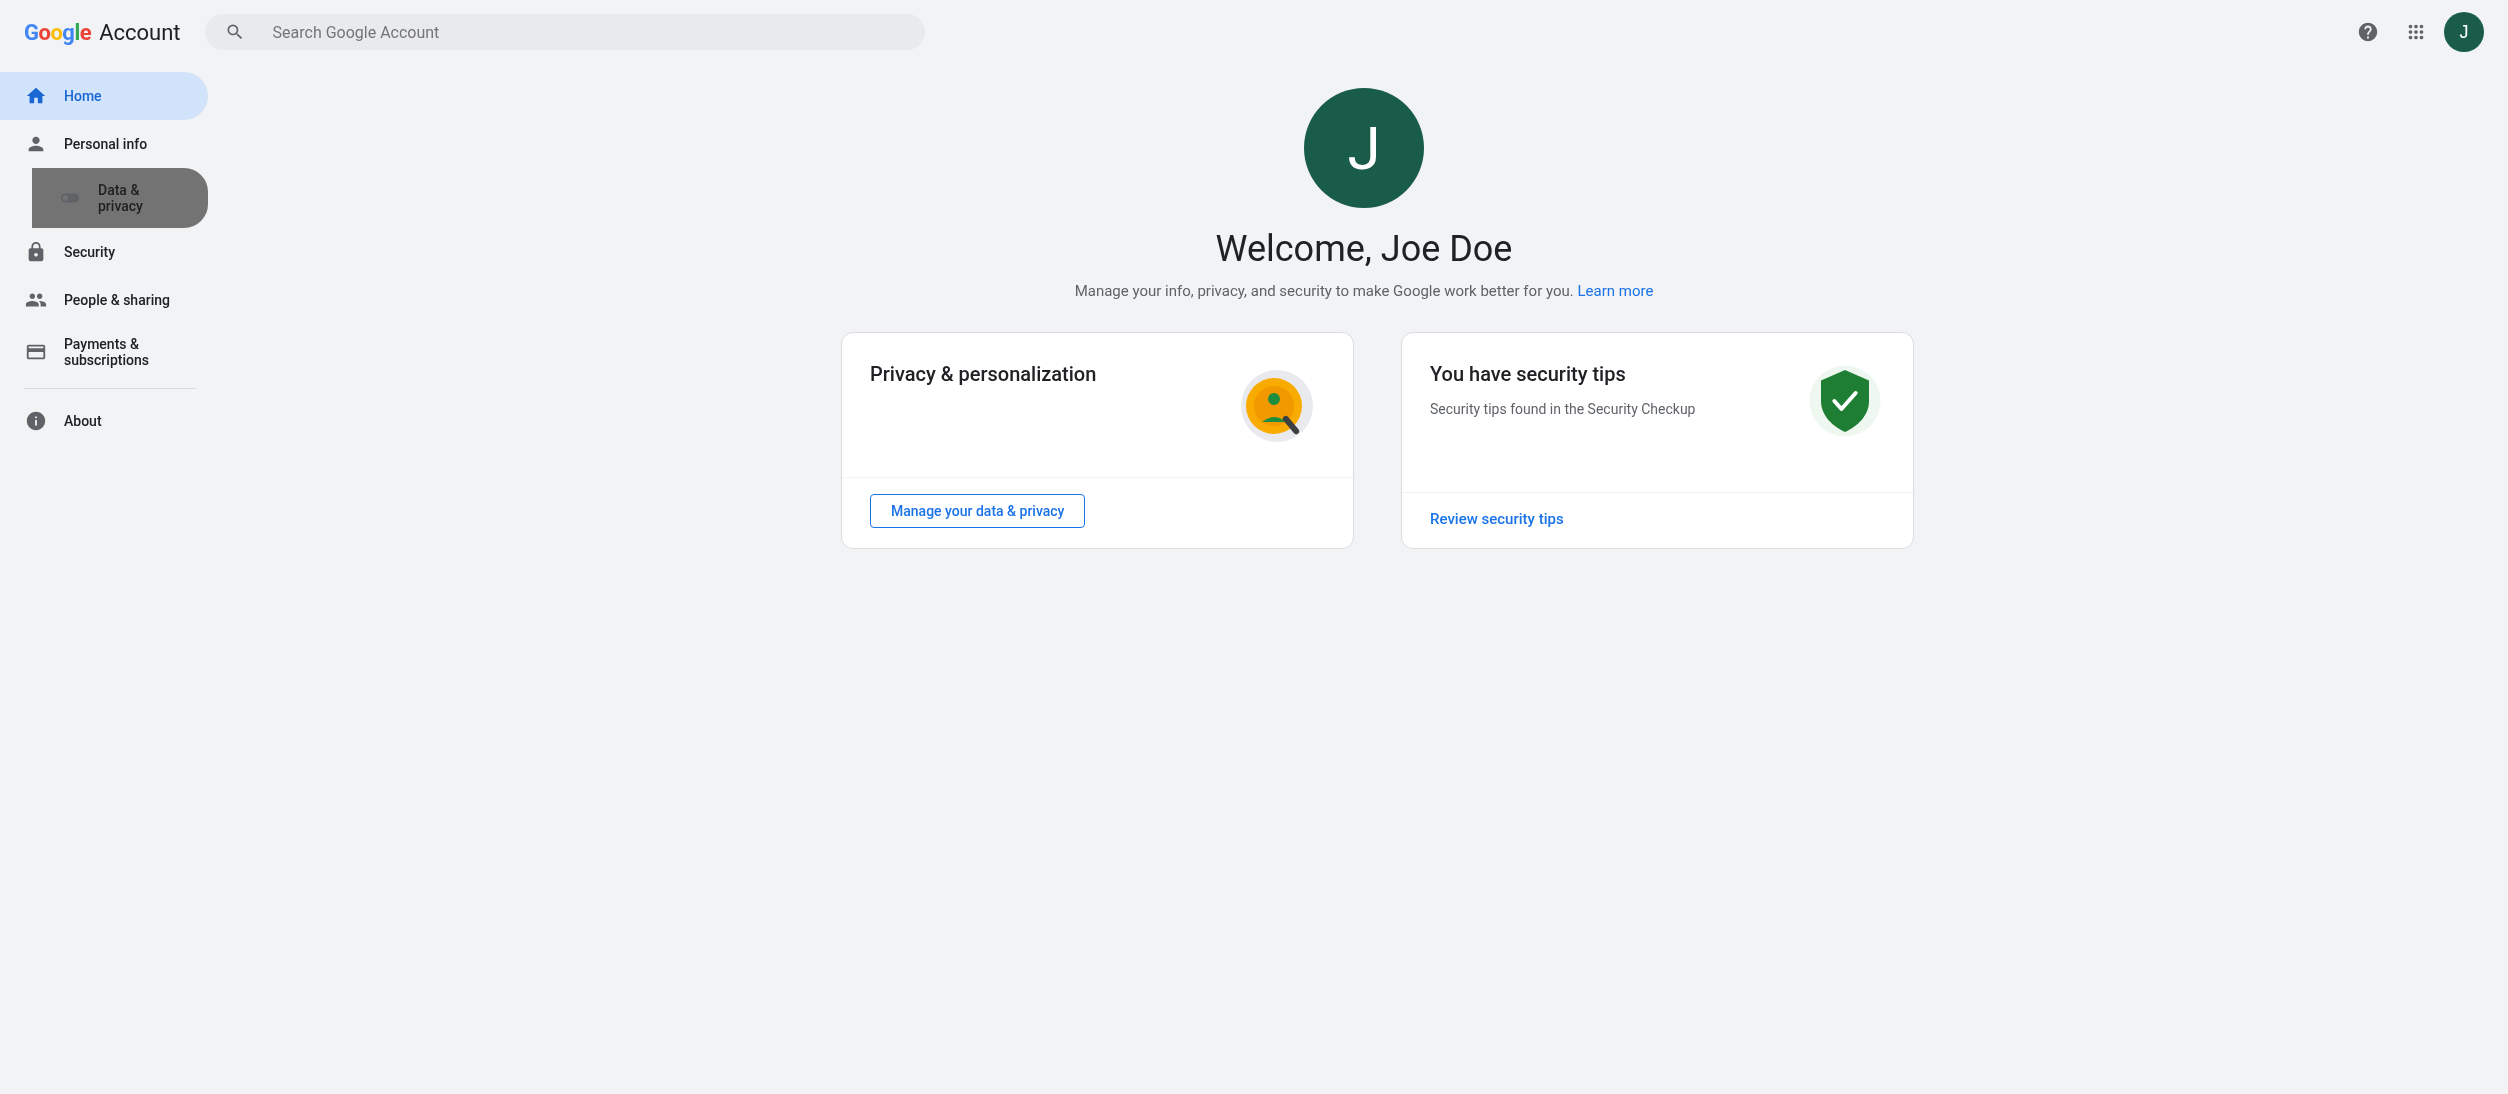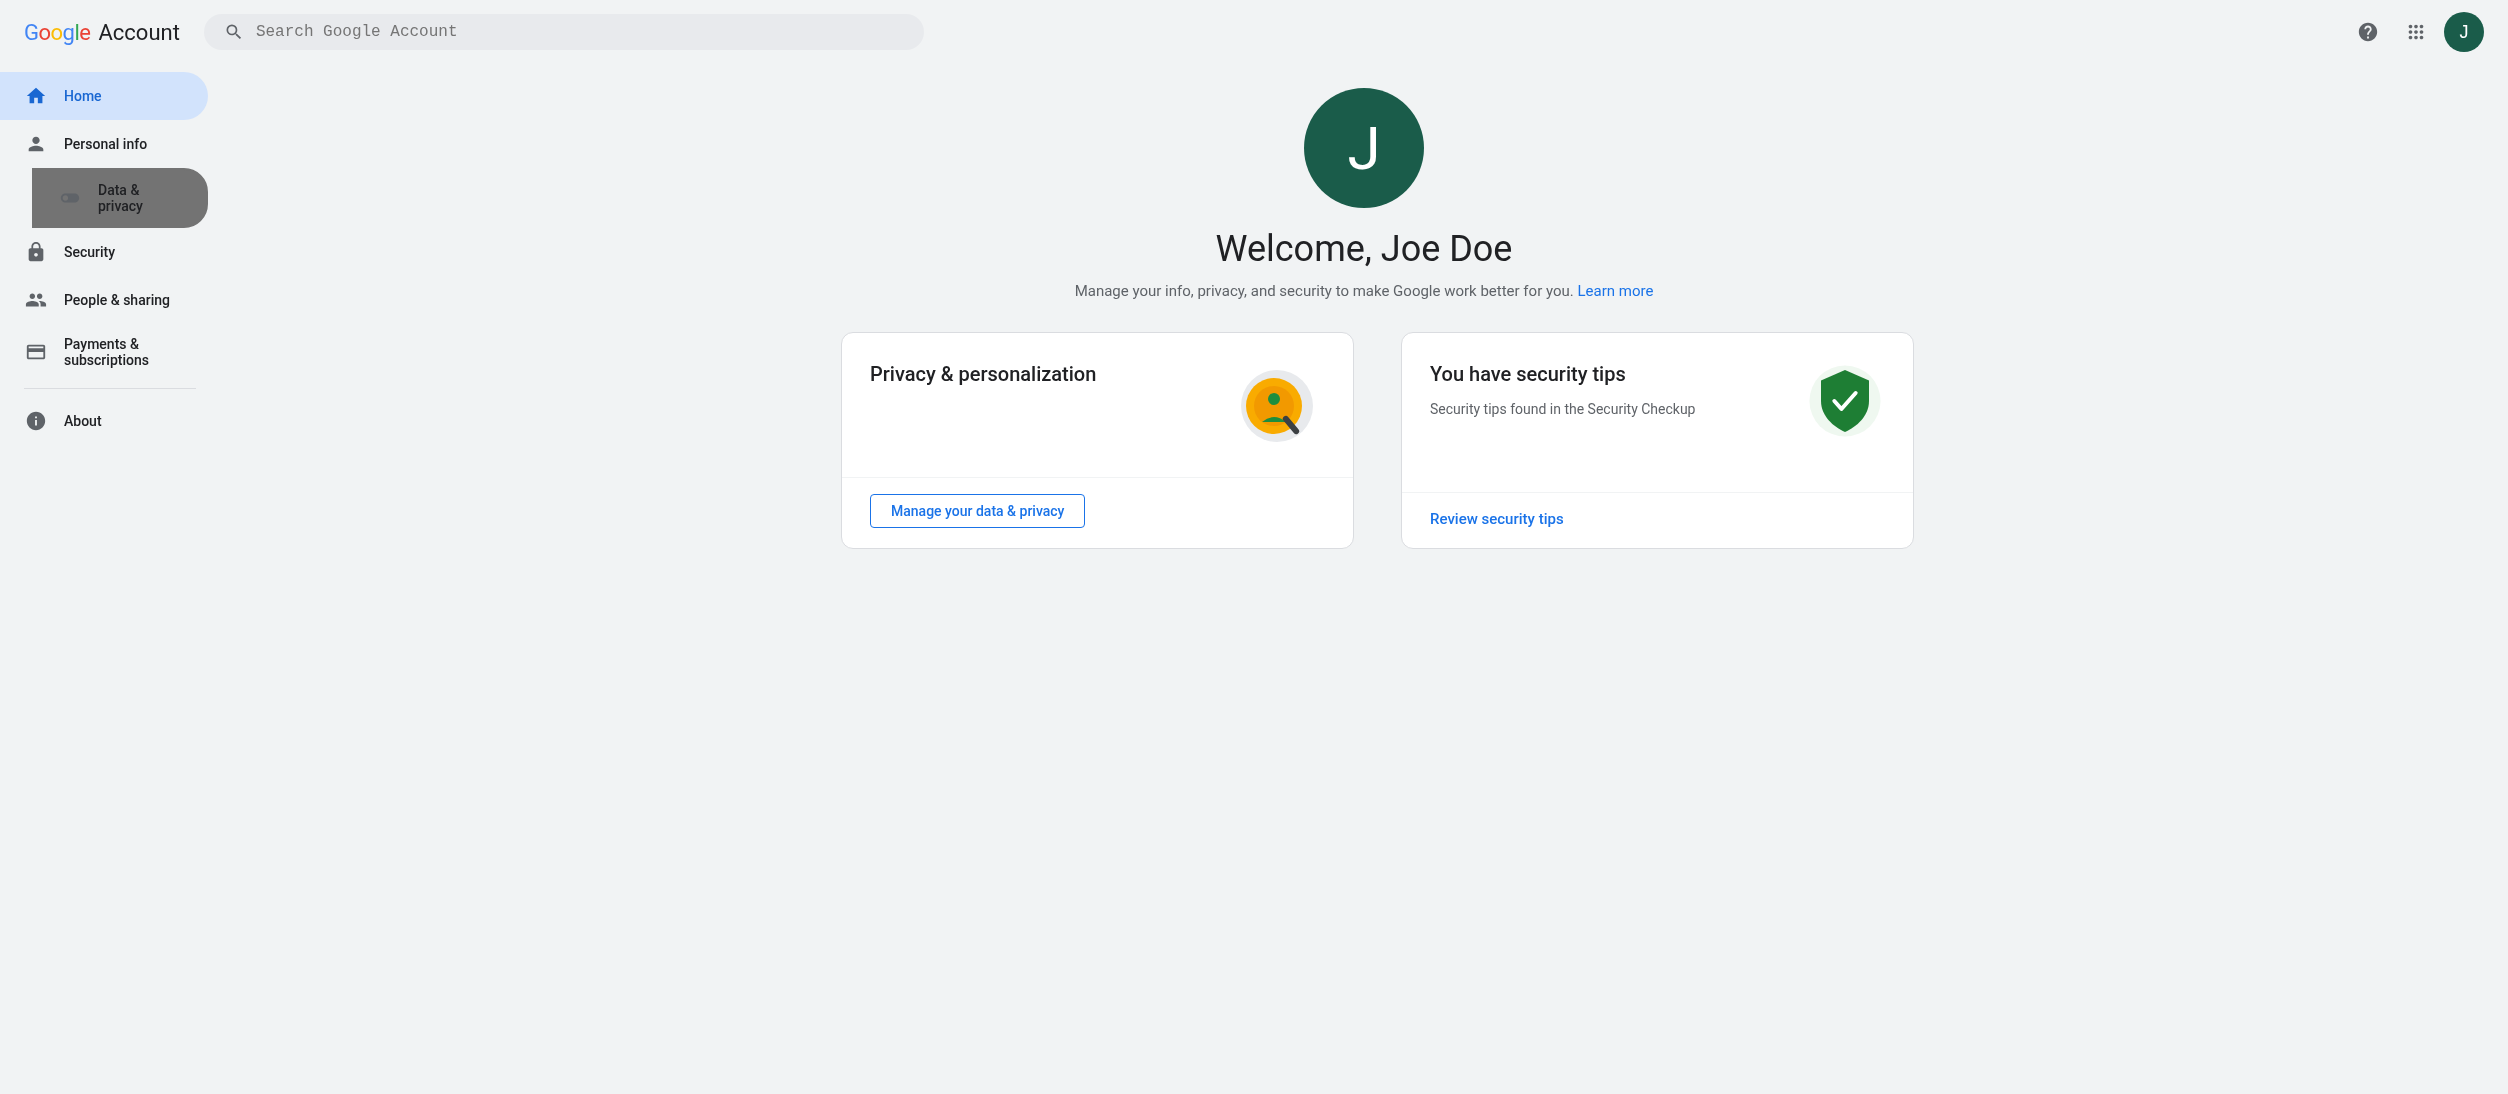--- a/index.html
+++ b/index.html
@@ -25,21 +25,21 @@
     .logo {
       display: flex;
       align-items: center;
       gap: 8px;
       text-decoration: none;
       margin-right: 24px;
       flex-shrink: 0;
     }
     .logo-google {
       font-size: 22px;
-      font-weight: 400;
+      font-weight: 700;
       letter-spacing: -0.5px;
     }
     .logo-google .g { color: #4285f4; }
     .logo-google .o1 { color: #ea4335; }
     .logo-google .o2 { color: #fbbc05; }
     .logo-google .g2 { color: #4285f4; }
     .logo-google .l { color: #34a853; }
     .logo-google .e { color: #ea4335; }
     .logo-account {
       font-size: 22px;
@@ -47,24 +47,23 @@
       font-weight: 400;
     }
     .search-bar {
       flex: 1;
       max-width: 720px;
       display: flex;
       align-items: center;
       background: #e8eaed;
       border-radius: 24px;
       padding: 8px 20px;
-      gap: 12px;
+      gap: 28px;
       border: none;
       cursor: text;
-      font-family: Liberation Mono, monospace;
     }
     .search-bar input {
       border: none;
       background: transparent;
       font-size: 16px;
       color: #202124;
       outline: none;
       width: 100%;
       font-family: inherit;
     }

